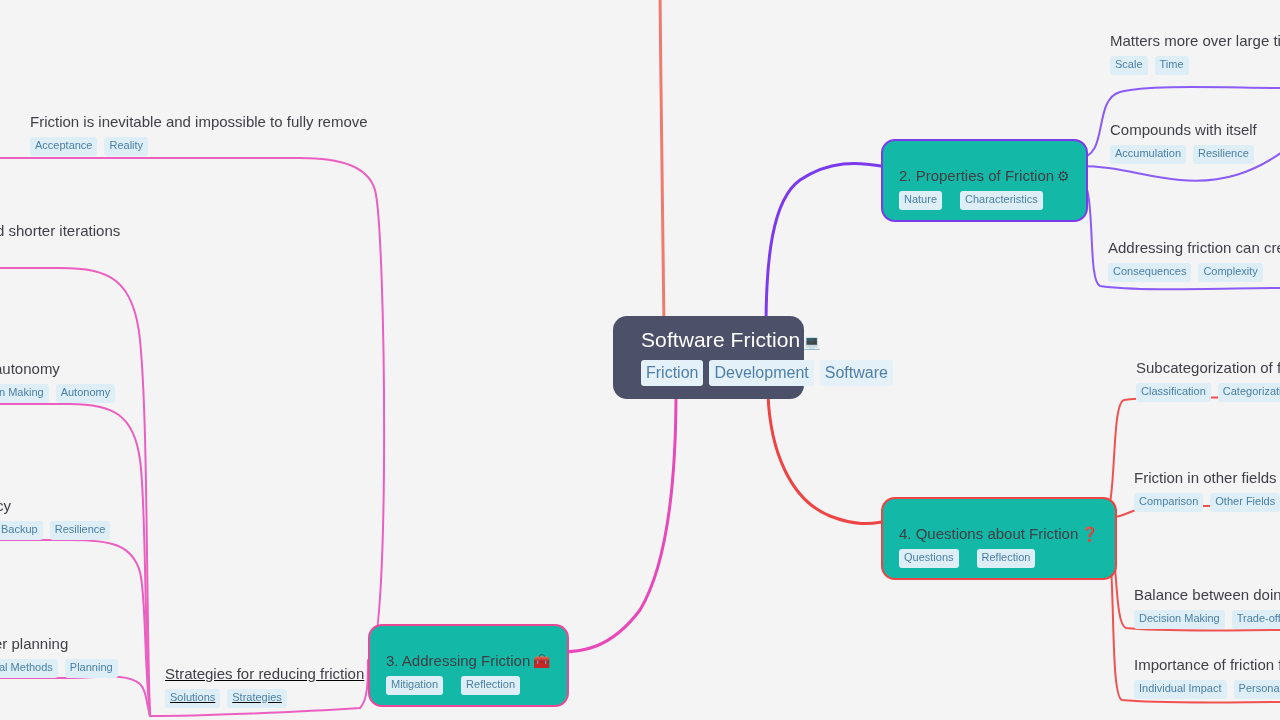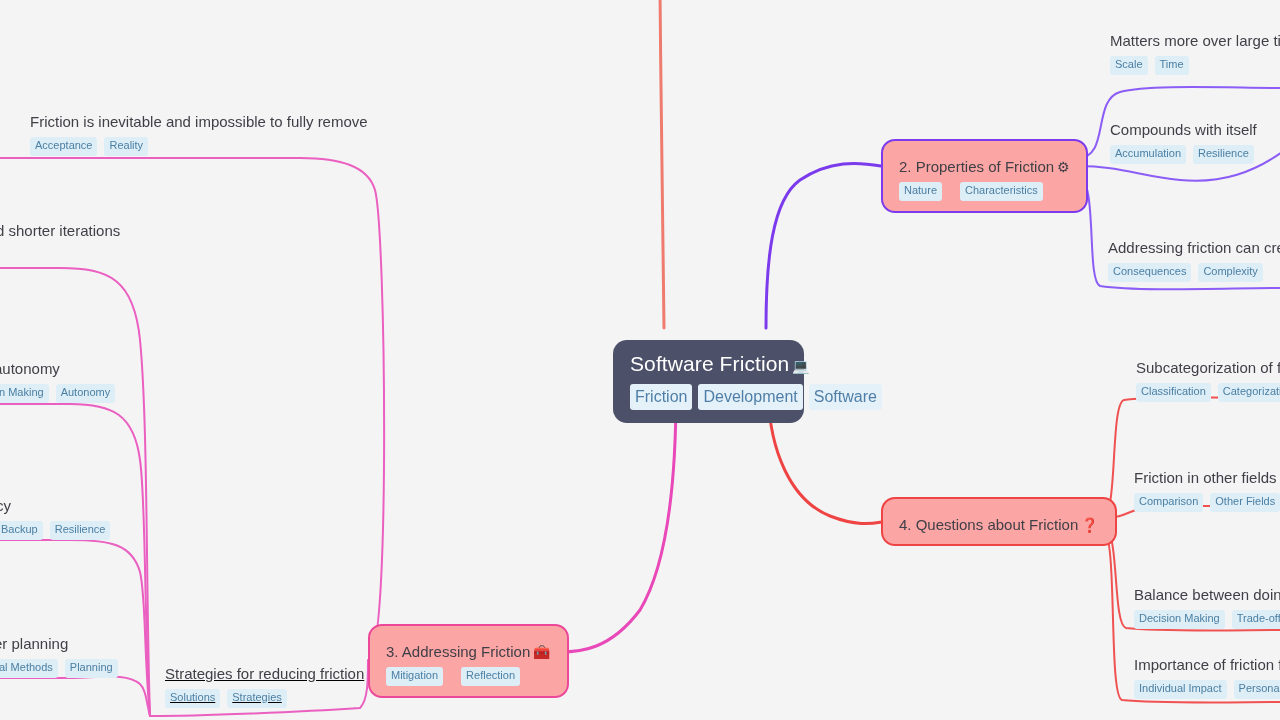--- a/index.html
+++ b/index.html
@@ -26,26 +26,26 @@
     top: 0;
     width: 1280px;
     height: 720px;
     pointer-events: none;
   }
 
   
   .root-node {
     position: absolute;
     left: 613px;
-    top: 340px;
+    top: 316px;
     width: 191px;
     box-sizing: border-box;
     background: #4c5068;
     border-radius: 14px;
-    padding: 12px 22px 13px 17px;
+    padding: 12px 22px 13px 28px;
     color: #ffffff;
     z-index: 20;
   }
   .root-title {
     font-size: 21px;
     font-weight: 400;
     color: #ffffff;
     letter-spacing: 0.1px;
     white-space: nowrap;
     line-height: 1.15;
@@ -61,24 +61,24 @@
     font-size: 16px;
     padding: 1px 5px 2px 5px;
     border-radius: 3px;
     white-space: nowrap;
   }
 
   
   .branch-node {
     position: absolute;
     box-sizing: border-box;
-    background: #fca5a5;
+    background: #14b8a6;
     border-radius: 14px;
     border: 2px solid #888;
-    padding: 17px 16px 10px 16px;
+    padding: 26px 16px 10px 16px;
     z-index: 15;
     white-space: nowrap;
   }
   .branch-title {
     font-size: 15px;
     color: #3f3f46;
     line-height: 1.2;
     white-space: nowrap;
   }
   .branch-emoji {
@@ -247,20 +247,24 @@
     <div class="leaf-tags">
       <span class="tag">Solutions</span>
       <span class="tag">Strategies</span>
     </div>
   </div>
 
   <div class="branch-node" style="left:881px; top:497px; border-color:#ef4444;">
     <div class="branch-title">
       <span>4. Questions about Friction</span><span class="branch-emoji">❓</span>
     </div>
+    <div class="branch-tags">
+      <span class="tag">Questions</span>
+      <span class="tag">Reflection</span>
+    </div>
   </div>
 
   <div class="leaf-node" style="left:1136px; top:359px;">
     <div class="leaf-title">Subcategorization of fric</div>
     <div class="leaf-tags">
       <span class="tag">Classification</span>
       <span class="tag">Categorization</span>
     </div>
   </div>
 

